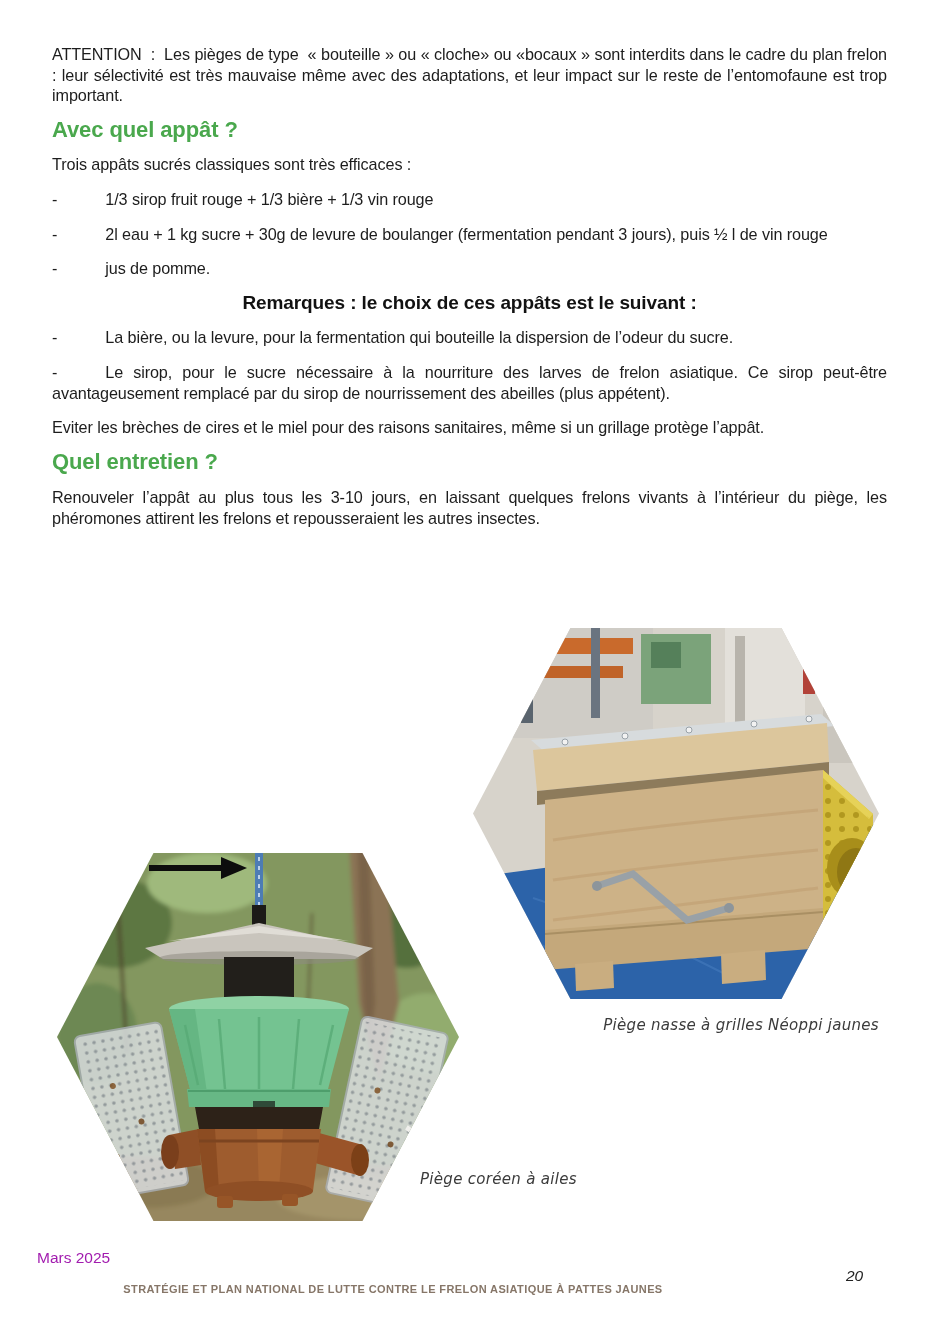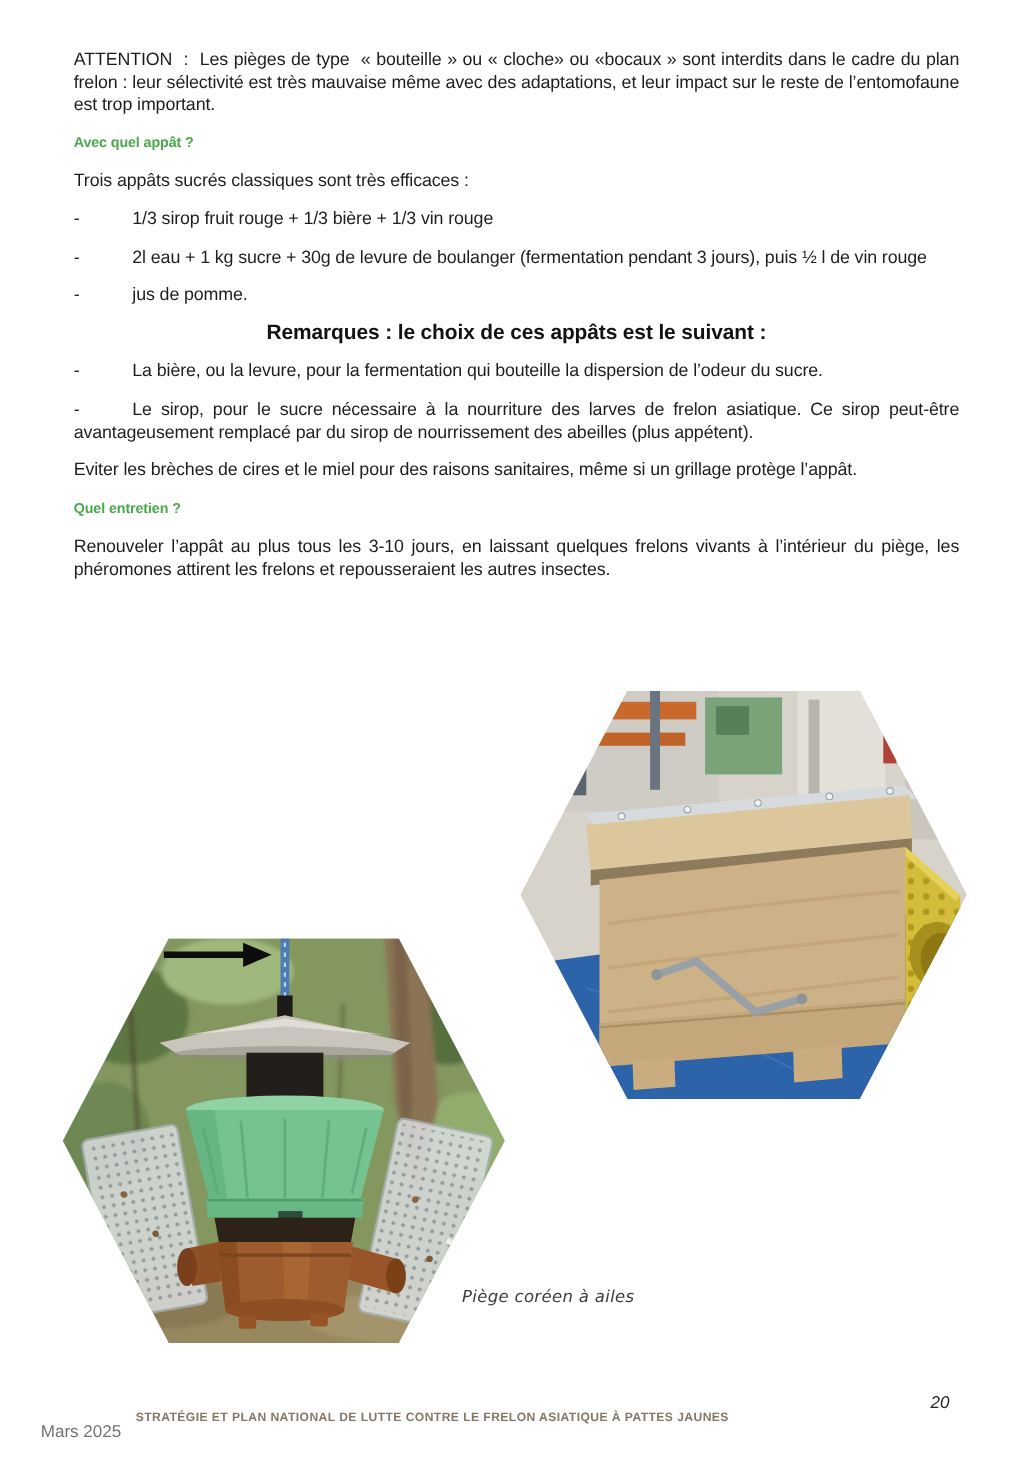--- a/index.html
+++ b/index.html
@@ -9,25 +9,25 @@
   .page {
     position:relative; width:936px; height:1326px;
     background:#ffffff; overflow:hidden; color:var(--body-text,#1d1d1d);
   }
 
   .content {
     position:absolute; left:52px; top:44px; width:835px;
     font-size:16.2px; line-height:20.6px; text-align:justify;
     letter-spacing:-0.1px; color:var(--body-text,#1d1d1d);
   }
-  .content p { margin:0 15px 14px; }
+  .content p { margin:0 0 14px; }
 
   .h-green {
     color:var(--heading-green,#4aa84d);
-    font-size:13px; font-weight:bold; text-align:left;
+    font-size:22px; font-weight:bold; text-align:left;
     margin:7px 0 16px;
   }
   .h-green.second { margin-top:11px; margin-bottom:15px; }
 
   .h-bold {
     font-weight:bold; font-size:19px; color:#121212;
     text-align:center; margin:4px 0 15px;
   }
 
   .li .tab { display:inline-block; width:48px; }
@@ -44,21 +44,21 @@
   .caption {
     position:absolute; font-family:"DejaVu Sans", sans-serif;
     font-style:italic; font-size:15px; color:var(--caption-gray,#3b3b3b);
     letter-spacing:0.3px;
   }
   #cap1 { left:473px; top:1016px; width:406px; text-align:right; }
   #cap2 { left:420px; top:1170px; white-space:nowrap; }
 
   .footer-date {
     position:absolute; left:37px; top:1249px;
-    font-size:15.5px; color:#737373;margin-top:44px;
+    font-size:15.5px; color:#a21caf;
   }
   .footer-title {
     position:absolute; left:0; top:1283px; width:786px; text-align:center;
     font-size:11px; font-weight:bold; letter-spacing:0.4px;
     color:var(--footer-taupe,#867668);
   }
   .page-number {
     position:absolute; left:846px; top:1267px;
     font-size:15.5px; color:#222222;font-style:italic;
   }
@@ -152,20 +152,21 @@
         <g>
           <polygon points="350,142 400,186 400,305 350,312" style="fill:var(--grille-yellow,#d5bd3c)"></polygon>
           <polygon points="350,142 400,186 396,191 350,150" fill="#e6d258"></polygon>
           <polygon points="352,152 398,192 398,300 352,306" fill="url(#grilleDots)"></polygon>
           <ellipse cx="379" cy="240" rx="25" ry="30" fill="#a88e1a"></ellipse>
           <ellipse cx="383" cy="244" rx="19" ry="24" fill="#8f7714"></ellipse>
         </g>
       </svg>
     </div>
   </figure>
+  <div class="caption" id="cap1">Piège nasse à grilles Néoppi jaunes</div>
 
   <figure class="hex" id="fig2">
     <div class="hexclip">
       <svg viewBox="0 0 402 368" aria-hidden="true">
         <defs>
           <pattern id="wingDots" width="9" height="9" patternUnits="userSpaceOnUse">
             <circle cx="4" cy="4" r="1.8" fill="#6d747b" opacity="0.6"></circle>
           </pattern>
           <filter id="bgBlur" x="-10%" y="-10%" width="120%" height="120%">
             <feGaussianBlur stdDeviation="2"></feGaussianBlur>

